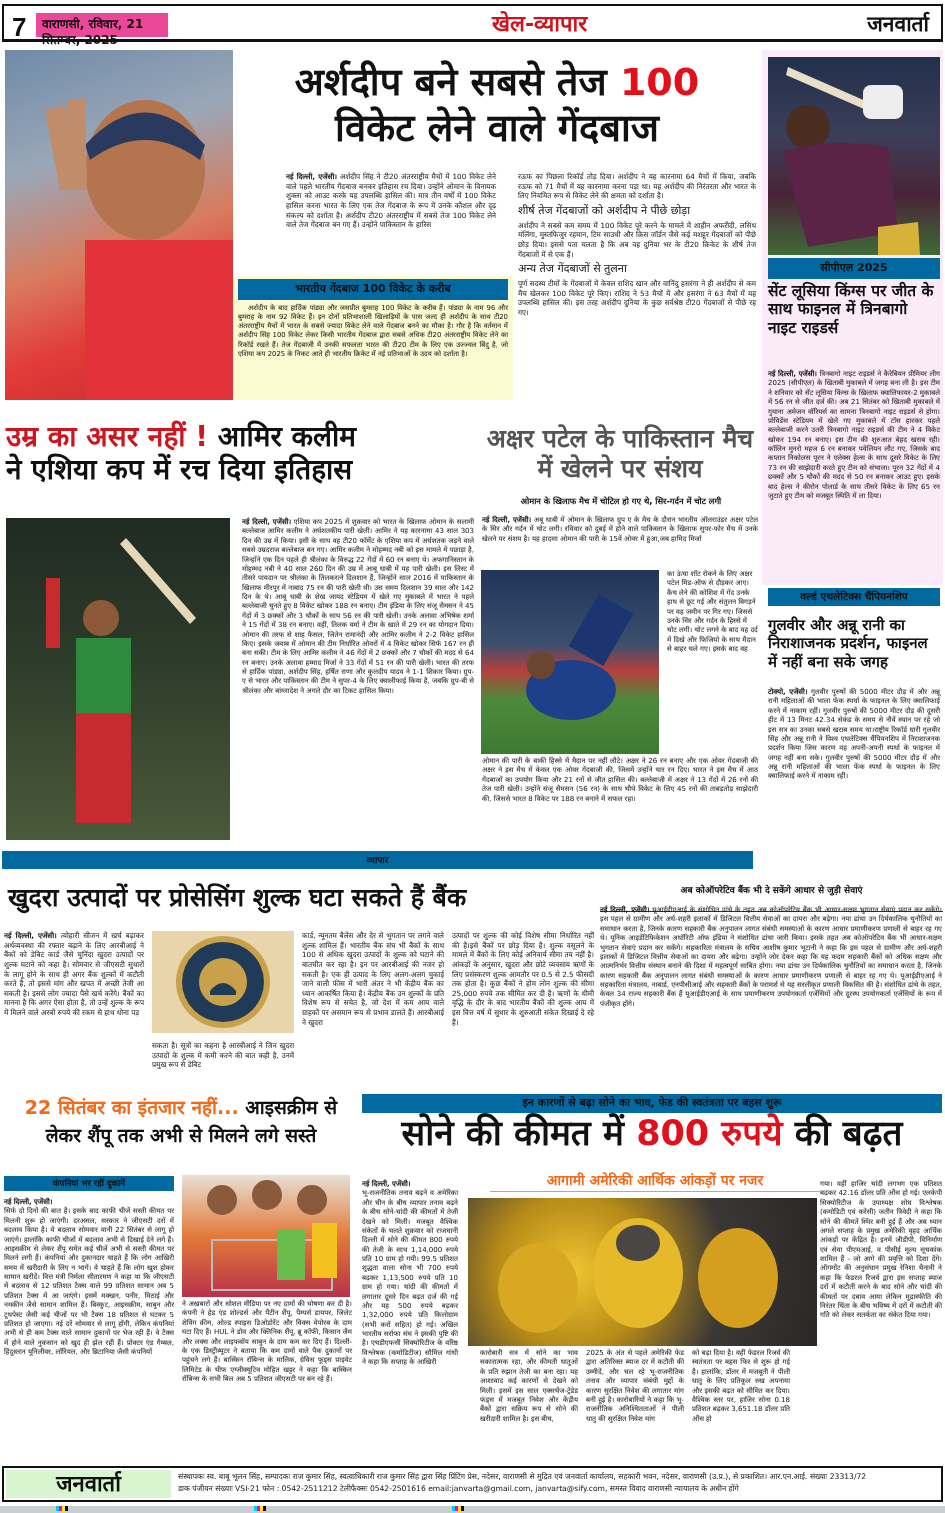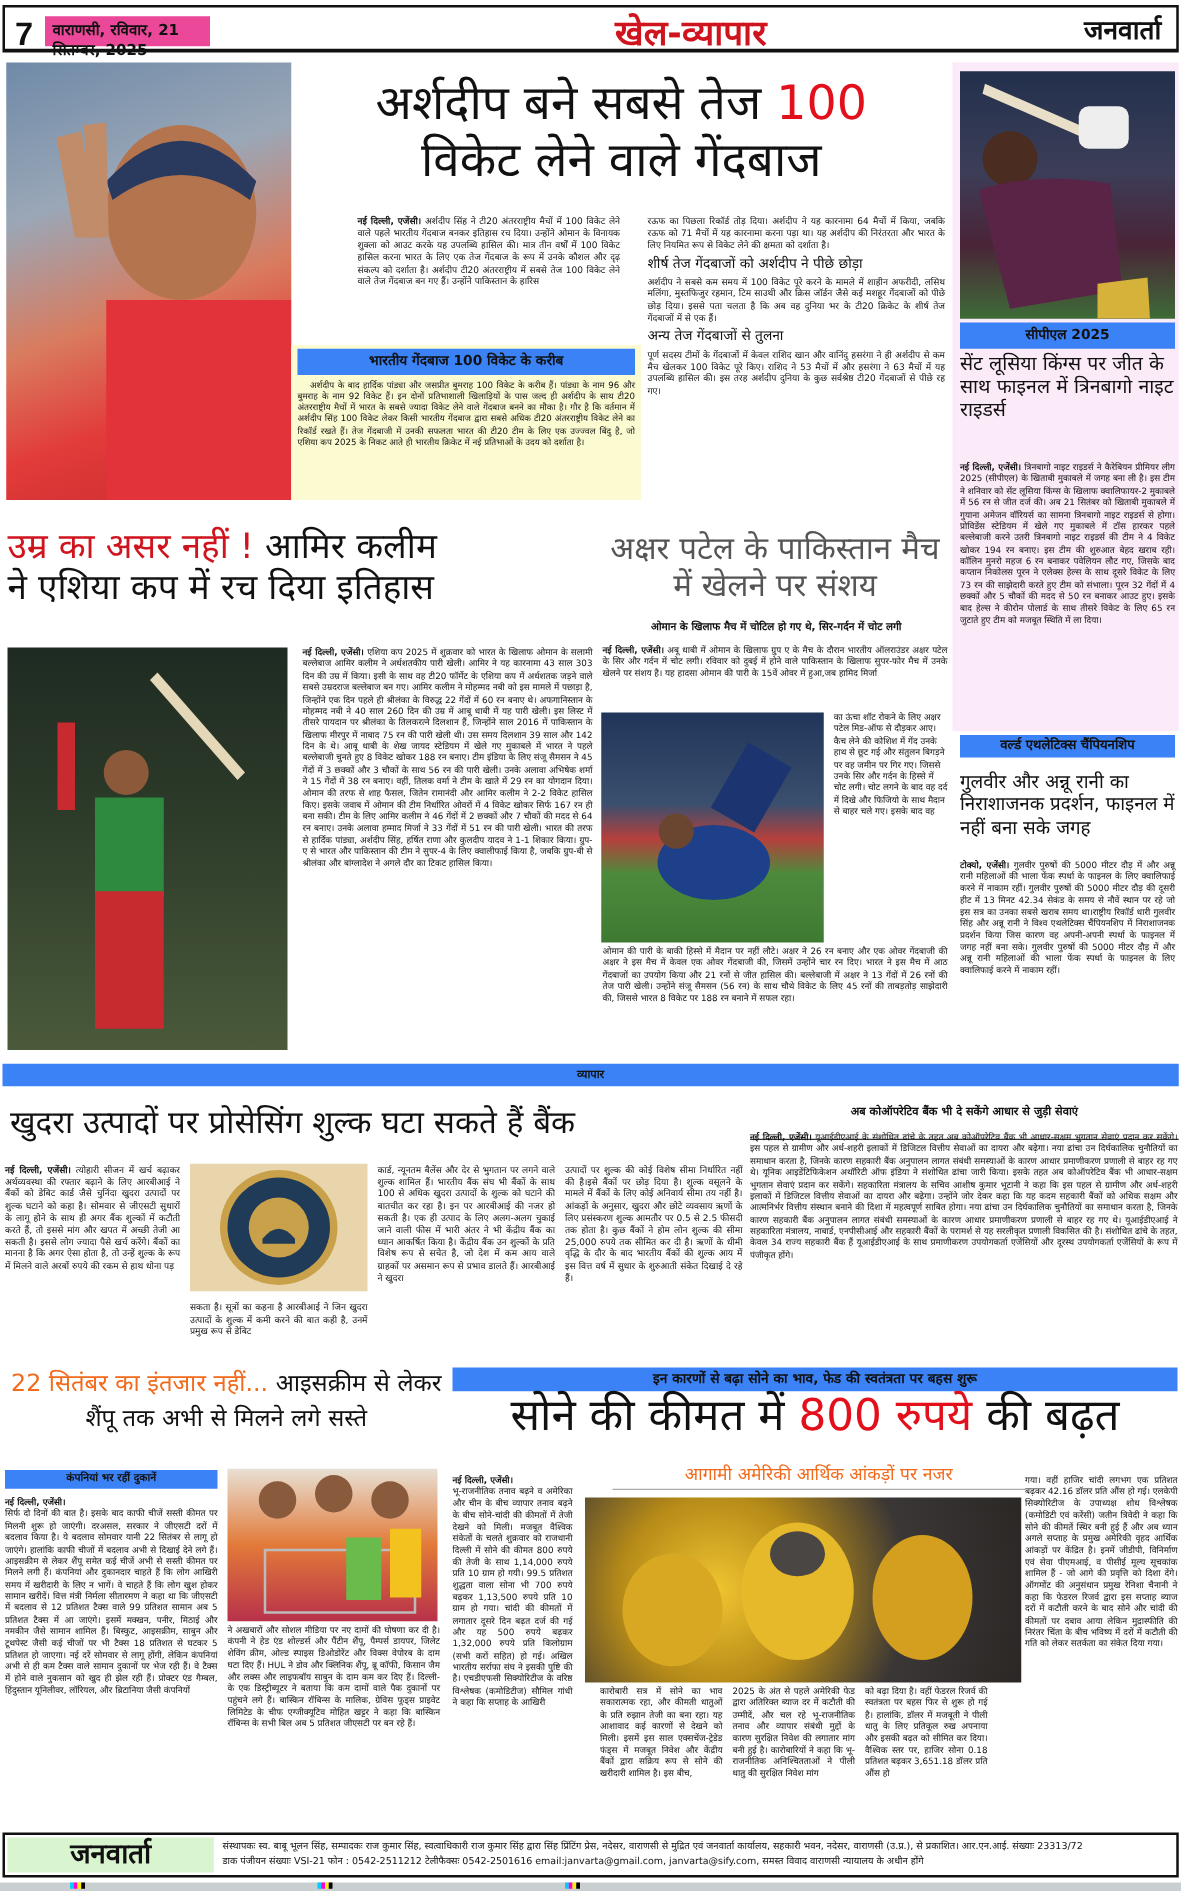--- a/index.html
+++ b/index.html
@@ -1,28 +1,28 @@
 <!DOCTYPE html>
 <html><head>
 <meta charset="utf-8">
 <style>
 *{box-sizing:border-box;margin:0;padding:0}
 body{width:945px;height:1513px;background:#fff;font-family:"DejaVu Sans",sans-serif;color:#111;position:relative;overflow:hidden;font-size:7px;line-height:1.32}
 .abs{position:absolute}
 .masthead{left:2px;top:4px;width:941px;height:38px;border:2px solid #111;border-bottom:3px solid #111;background:#fff}
 .pageno{left:8px;top:4px;font-size:26px;font-weight:bold;font-family:"Liberation Sans",sans-serif}
 .dateline{left:32px;top:7px;width:132px;height:24px;background:#ec4899;font-size:12px;font-weight:bold;padding:4px 6px}
-.section{left:488px;top:3px;font-size:28px;font-weight:bold;color:#d0141e}
+.section{left:488px;top:3px;font-size:22px;font-weight:bold;color:#d0141e}
 .brand{right:12px;top:5px;font-size:21px;font-weight:bold}
 .photo{overflow:hidden}
 .txt{text-align:justify;font-size:7.2px;line-height:1.34}
 .txt b{font-weight:bold}
-.head{font-weight:normal;line-height:1.12;font-family:"DejaVu Sans",sans-serif}
+.head{font-weight:bold;line-height:1.12;font-family:"DejaVu Sans",sans-serif}
 .boxy{background:#fbfad0}
-.banner{background:#3b82f6;font-weight:bold;text-align:center}
+.banner{background:#0369a1;font-weight:bold;text-align:center}
 .sub{font-weight:normal;font-size:11px}
 .pinkbg{background:#fbeaf7}
 .footer{left:2px;top:1466px;width:941px;height:36px;border:2px solid #111}
 .footer .logo{left:2px;top:2px;width:165px;height:28px;background:#d8f5d0;font-size:22px;font-weight:bold;text-align:center;line-height:28px}
 .footer .imp{left:174px;top:3px;width:760px;font-size:7.6px;line-height:1.55}
 .cmyk{left:0;top:1506px;width:945px;height:7px;background:#c9cfd0}
 .dot{position:absolute;top:0;width:3px;height:5px}
 </style>
 </head>
 <body>
@@ -112,21 +112,21 @@
 <div class="abs photo" style="left:481px;top:570px;width:178px;height:184px;background:linear-gradient(180deg,#20355a 0%,#3b4f6e 40%,#b5403c 55%,#4e8a3c 70%,#3f7a33 100%)">
   <svg width="178" height="184">
     <ellipse cx="90" cy="120" rx="45" ry="30" fill="#1e3f8a"></ellipse>
     <circle cx="60" cy="95" r="14" fill="#6a4630"></circle>
     <rect x="100" y="30" width="40" height="60" fill="#1c3570" transform="rotate(30 120 60)"></rect>
   </svg>
 </div>
 <div class="abs txt" style="left:667px;top:570px;width:92px;font-size:7px;text-align:left">का ऊंचा शॉट रोकने के लिए अक्षर पटेल मिड-ऑफ से दौड़कर आए। कैच लेने की कोशिश में गेंद उनके हाथ से छूट गई और संतुलन बिगड़ने पर वह जमीन पर गिर गए। जिससे उनके सिर और गर्दन के हिस्से में चोट लगी। चोट लगने के बाद वह दर्द में दिखे और फिजियो के साथ मैदान से बाहर चले गए। इसके बाद वह</div>
 <div class="abs txt" style="left:482px;top:757px;width:276px;font-size:7px">ओमान की पारी के बाकी हिस्से में मैदान पर नहीं लौटे। अक्षर ने 26 रन बनाए और एक ओवर गेंदबाजी की अक्षर ने इस मैच में केवल एक ओवर गेंदबाजी की, जिसमें उन्होंने चार रन दिए। भारत ने इस मैच में आठ गेंदबाजों का उपयोग किया और 21 रनों से जीत हासिल की। बल्लेबाजी में अक्षर ने 13 गेंदों में 26 रनों की तेज पारी खेली। उन्होंने संजू सैमसन (56 रन) के साथ चौथे विकेट के लिए 45 रनों की ताबड़तोड़ साझेदारी की, जिससे भारत 8 विकेट पर 188 रन बनाने में सफल रहा।</div>
 
-<div class="abs banner" style="left:2px;top:851px;width:941px;height:18px;font-size:9px;line-height:18px">व्यापार</div>
+<div class="abs banner" style="left:2px;top:851px;width:751px;height:18px;font-size:9px;line-height:18px">व्यापार</div>
 <div class="abs head" style="left:8px;top:884px;width:588px;font-size:25px">खुदरा उत्पादों पर प्रोसेसिंग शुल्क घटा सकते हैं बैंक</div>
 
 <div class="abs txt" style="left:4px;top:931px;width:140px">
   <b>नई दिल्ली, एजेंसी।</b> <span>त्योहारी सीजन में खर्च बढ़ाकर अर्थव्यवस्था की रफ्तार बढ़ाने के लिए आरबीआई ने बैंकों को डेबिट कार्ड जैसे चुनिंदा खुदरा उत्पादों पर शुल्क घटाने को कहा है। सोमवार से जीएसटी सुधारों के लागू होने के साथ ही अगर बैंक शुल्कों में कटौती करते हैं, तो इससे मांग और खपत में अच्छी तेजी आ सकती है। इससे लोग ज्यादा पैसे खर्च करेंगे। बैंकों का मानना है कि अगर ऐसा होता है, तो उन्हें शुल्क के रूप में मिलने वाले अरबों रुपये की रकम से हाथ धोना पड़</span>
 </div>
 <div class="abs photo" style="left:152px;top:931px;width:142px;height:102px;background:#e8d5ac">
   <svg width="142" height="102">
     <ellipse cx="71" cy="51" rx="47" ry="46" fill="#c9a14a"></ellipse>
     <ellipse cx="71" cy="51" rx="41" ry="40" fill="#1f3b57"></ellipse>
     <ellipse cx="71" cy="51" rx="24" ry="24" fill="#c9a14a"></ellipse>

